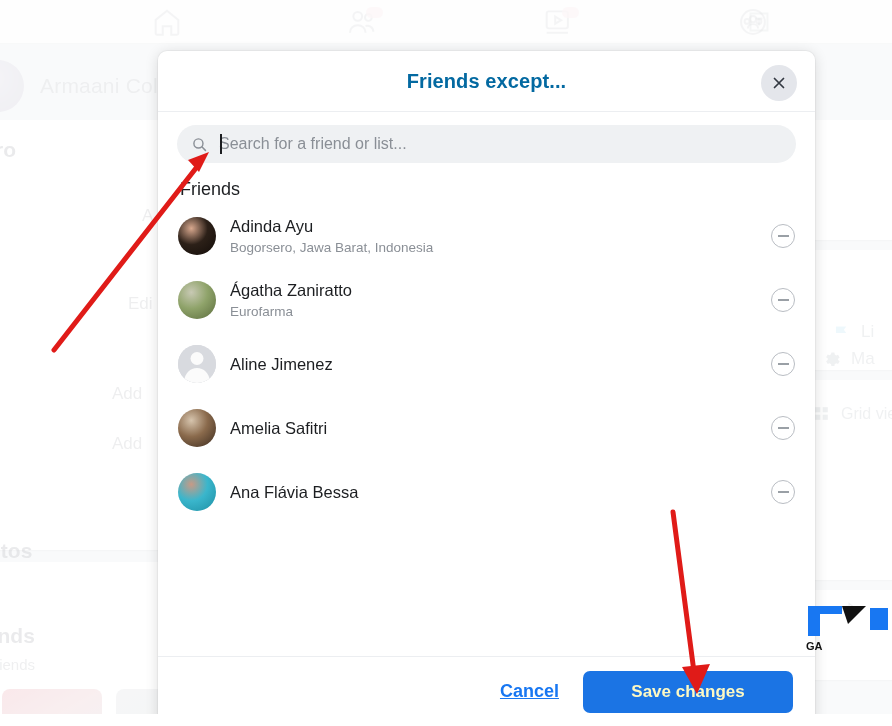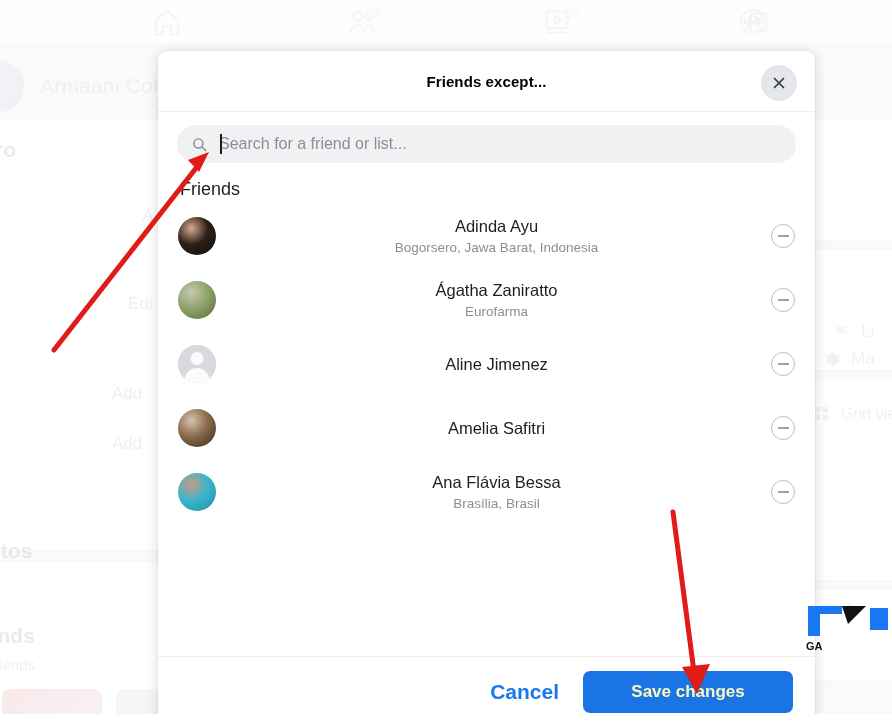--- a/index.html
+++ b/index.html
@@ -113,21 +113,21 @@
     box-shadow: 0 2px 14px rgba(0,0,0,0.14), 0 0 0 1px rgba(0,0,0,0.035);
     display: flex; flex-direction: column;
     overflow: hidden;
   }
   .modal-header {
     position: relative; height: 61px; flex: 0 0 61px;
     display: flex; align-items: center; justify-content: center;
     border-bottom: 1px solid #eceef1;
   }
   .modal-title {
-    font-size: 15px; font-weight: bold; color: #000000;
+    font-size: 20px; font-weight: bold; color: #0369a1;
     letter-spacing: .1px;
   }
   .close-btn {
     position: absolute; right: 18px; top: 14px;
     width: 36px; height: 36px; border-radius: 50%;
     background: #e4e6eb;
     display: flex; align-items: center; justify-content: center;
     cursor: pointer; border: none;
   }
   .close-btn svg { width: 18px; height: 18px; color: #333942; display:block; }
@@ -166,21 +166,20 @@
     font-size: 18px; color: #1c1e21;
   }
 
   .friend-list { padding: 0 8px 0 8px; }
   .friend-row {
     display: flex; align-items: center;
     height: 64px;
     padding: 0 12px 0 12px;
     border-radius: 8px;
     cursor: pointer;
-    text-align: center;
   }
   .avatar {
     width: 38px; height: 38px; border-radius: 50%;
     flex: 0 0 38px; overflow: hidden; position: relative;
     background: #d8dadf;
   }
   .avatar .ph {
     position: absolute; inset: 0;
     background: #d8dadf;
   }
@@ -216,23 +215,23 @@
   .modal-footer {
     flex: 0 0 70px; height: 70px;
     border-top: 1px solid #eceef1;
     display: flex; align-items: center; justify-content: flex-end;
     padding: 0 22px;
     gap: 6px;
     background: #fff;
   }
   .cancel-btn {
     border: none; background: transparent;
-    color: #1877f2; font-size: 21px; font-weight: bold;
+    color: #1877f2; font-size: 18px; font-weight: bold;
     font-family: "Liberation Sans", sans-serif;
-    padding: 9px 18px; border-radius: 6px; cursor: pointer;
+    padding: 9px 18px; border-radius: 6px; cursor: pointer; text-decoration: underline;
   }
   .save-btn {
     border: none; background: #1b74e4;
     color: #fef9c3; font-size: 17px; font-weight: bold;
     font-family: "Liberation Sans", sans-serif;
     padding: 11px 0; width: 210px; border-radius: 7px; cursor: pointer;
   }
 
   
   .arrows { position: absolute; inset: 0; pointer-events: none; }
@@ -431,21 +430,20 @@
               <div class="friend-name">Amelia Safitri</div>
             </div>
             <button class="minus-btn">
               <i></i>
             </button>
           </div>
           <div class="friend-row">
             <div class="avatar" style="background: radial-gradient(circle at 35% 30%, rgb(199, 154, 134) 0%, rgb(58, 182, 204) 45%, rgb(29, 142, 163) 100%);"></div>
             <div class="friend-text">
               <div class="friend-name">Ana Flávia Bessa</div>
-              <div class="friend-sub">Brasília, Brasil</div>
             </div>
             <button class="minus-btn">
               <i></i>
             </button>
           </div>
         </div>
     </div>
 
     <div class="modal-footer">
       <button class="cancel-btn">Cancel</button>

